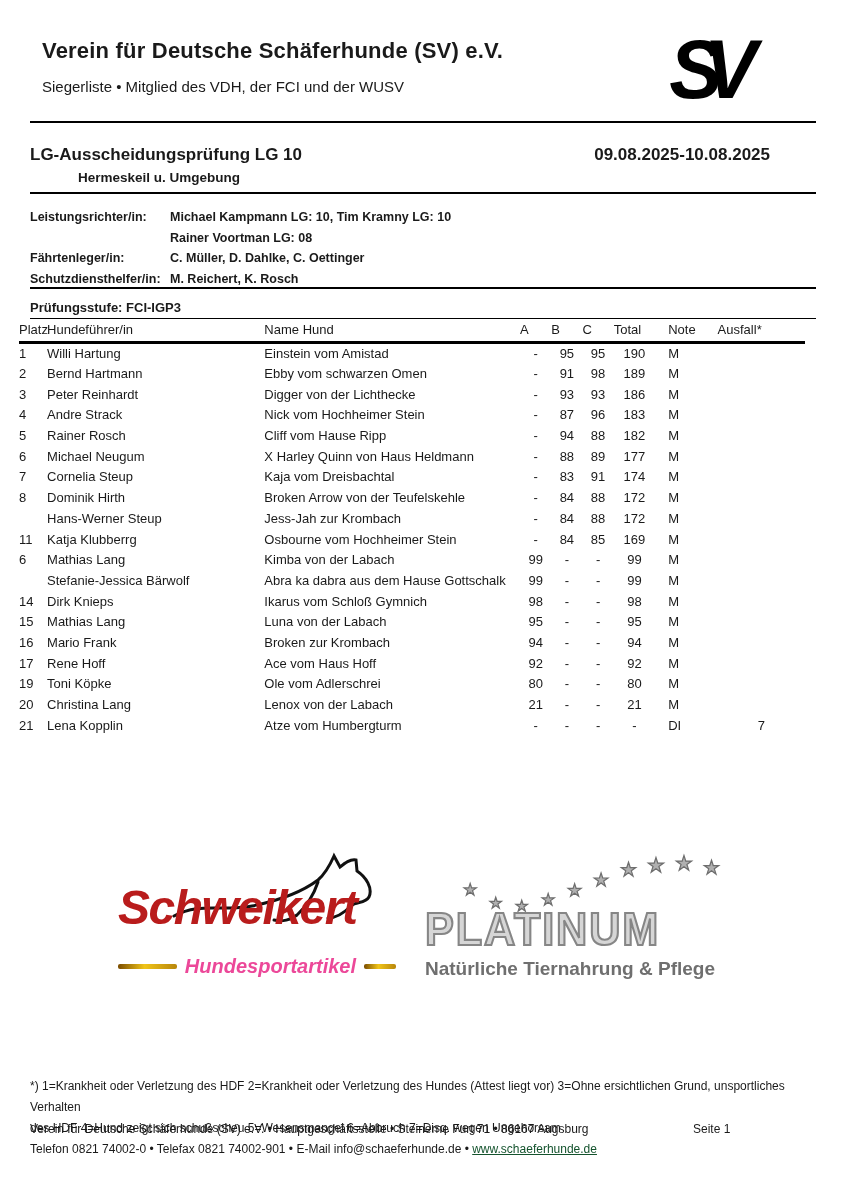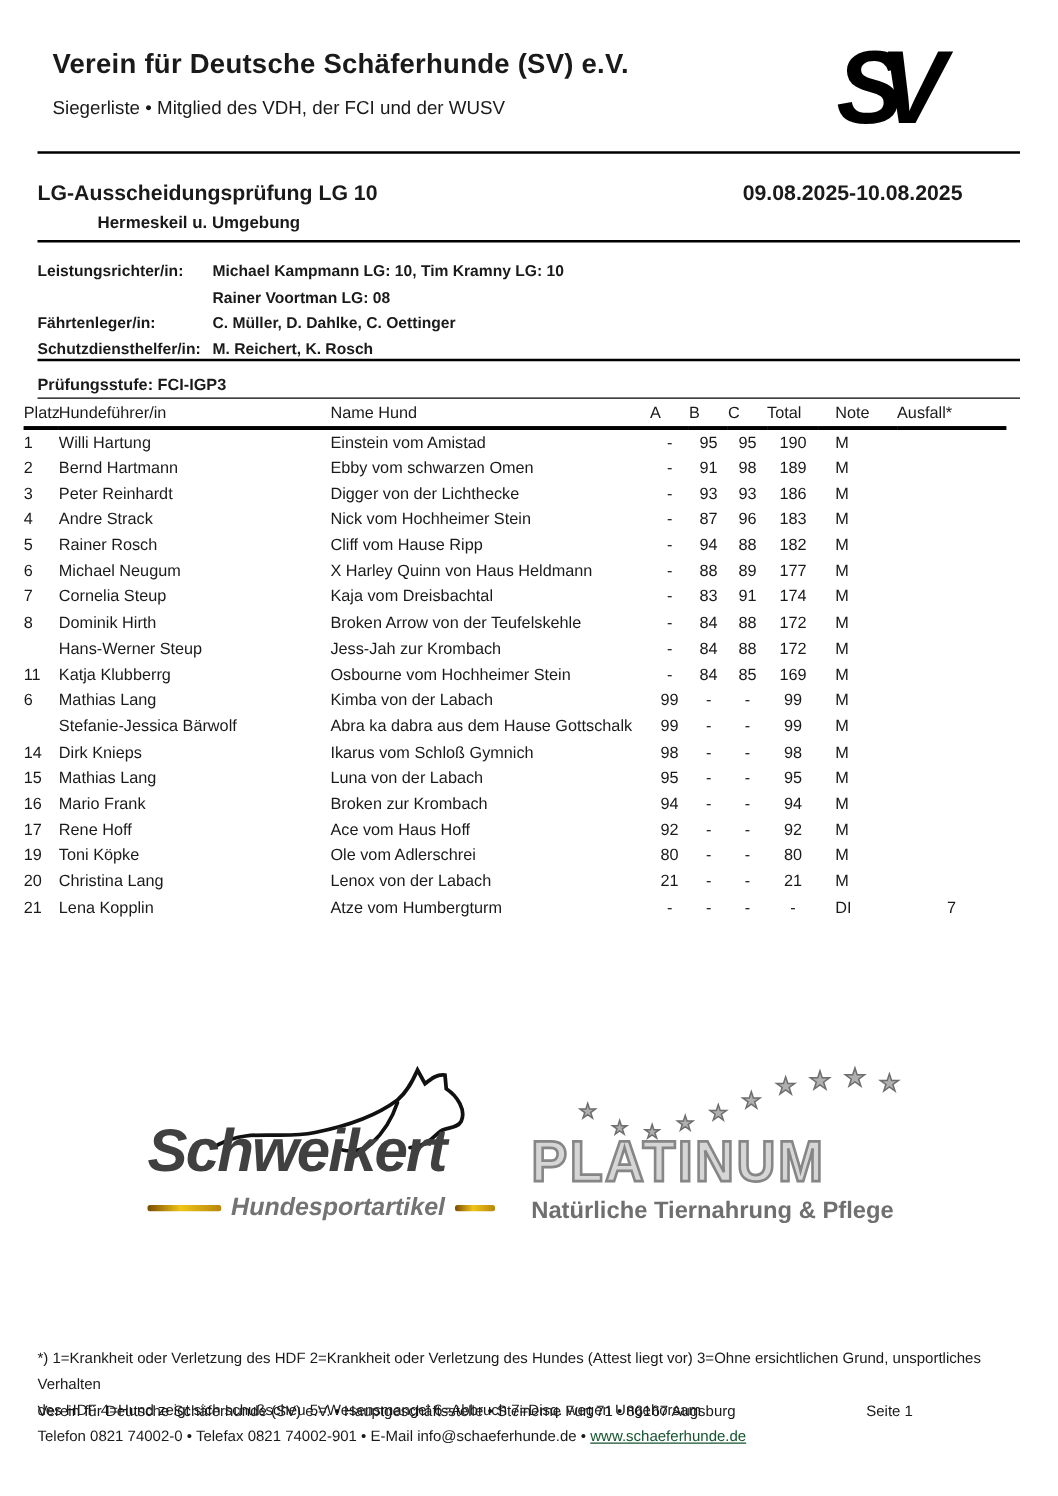--- a/index.html
+++ b/index.html
@@ -44,27 +44,27 @@
   .c3 { width:30px; text-align:center; }
   .c4 { width:30px; text-align:center; }
   .c5 { width:30px; text-align:center; }
   .c6 { width:40px; text-align:center; }
   .c7 { width:60px; padding-left:13px !important; }
   .c8 { width:84px; text-align:center; }
 
   
   .schweikert { position:absolute; left:118px; top:852px; width:278px; height:135px; }
   .schw-dog { position:absolute; left:52px; top:0; }
-  .schw-name { position:absolute; left:0; top:42px; font-size:48px; font-weight:bold; font-style:italic;
-               letter-spacing:-1.5px; color:#404040; }
+  .schw-name { position:absolute; left:0; top:28px; font-size:48px; font-weight:bold; font-style:italic;
+               letter-spacing:-1.5px; color:#b91c1c; }
   .schw-tagrow { position:absolute; left:0; top:103px; width:100%; display:flex; align-items:center; }
   .gold { height:5px; border-radius:2px; background:linear-gradient(90deg,#7a4c00,#f0c419 45%,#b8860b); }
   .gold-l { width:92px; margin-right:8px; }
   .gold-r { width:50px; margin-left:8px; }
-  .schw-tag { font-size:20px; font-weight:bold; font-style:italic; color:#737373; white-space:nowrap; }
+  .schw-tag { font-size:20px; font-weight:bold; font-style:italic; color:#ec4899; white-space:nowrap; }
 
   .platinum { position:absolute; left:425px; top:846px; width:300px; height:140px; }
   .stars { position:absolute; inset:0; }
   .star { position:absolute; color:#b0b0b0; -webkit-text-stroke:1.2px #6e6e6e; line-height:1; }
   .plat-name { position:absolute; left:0; top:56px; font-size:46px; font-weight:bold; letter-spacing:2px;
                color:#d6d6d6; -webkit-text-stroke:2.2px #868686; transform:scaleX(0.94);
                transform-origin:left center; white-space:nowrap; }
   .plat-tag { position:absolute; left:0; top:112px; font-size:19px; font-weight:bold; color:#6f6f6f;
               white-space:nowrap; }
 

